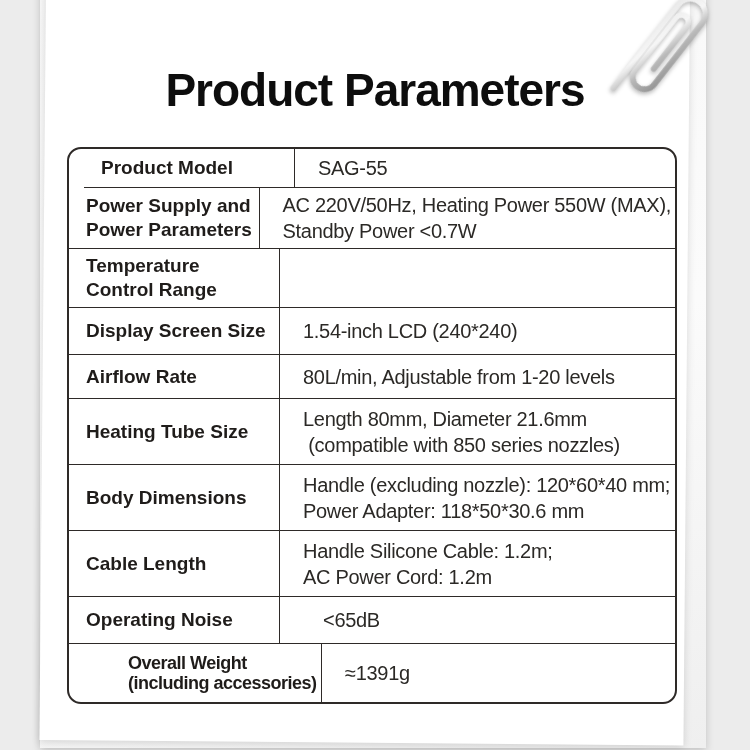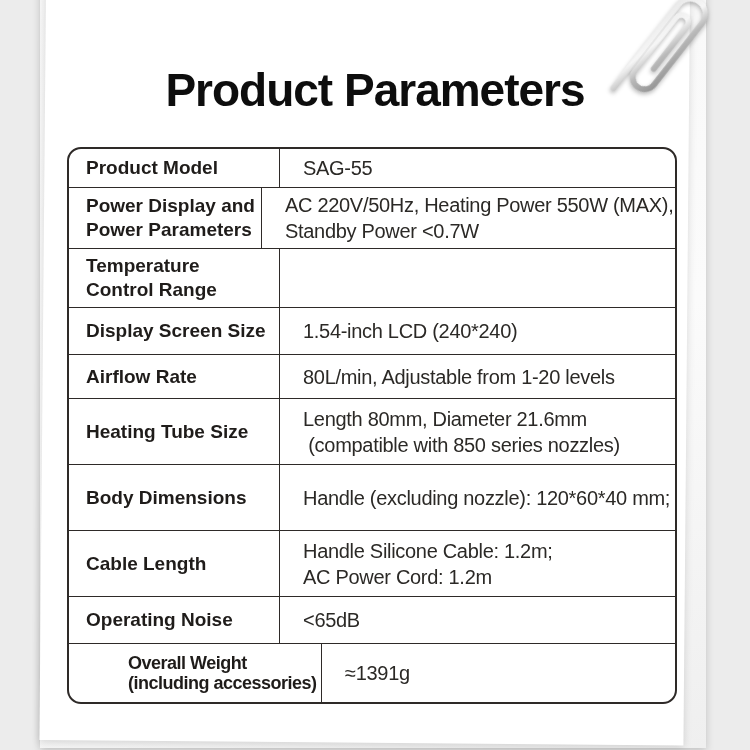--- a/index.html
+++ b/index.html
@@ -60,29 +60,29 @@
     display: flex;
     flex-direction: column;
     background: transparent;
   }
   .spec-row {
     display: flex;
     box-sizing: border-box;
     border-bottom: 1.5px solid var(--border, #2e2a28);
     flex: 0 0 auto;
   }
-  .spec-row:nth-child(1)  { height: 39px; }
+  .spec-row:nth-child(1)  { height: 39px; margin-left: 15px; }
   .spec-row:nth-child(2)  { height: 61px; }
   .spec-row:nth-child(3)  { height: 59px; }
   .spec-row:nth-child(4)  { height: 47px; }
   .spec-row:nth-child(5)  { height: 44px; }
   .spec-row:nth-child(6)  { height: 66px; }
   .spec-row:nth-child(7)  { height: 66px; }
   .spec-row:nth-child(8)  { height: 66px; }
-  .spec-row:nth-child(9)  { height: 47px; }
+  .spec-row:nth-child(9)  { height: 47px; gap: 20px; }
   .spec-row:nth-child(10) { flex: 1 1 auto; border-bottom: none; }
   .label-cell {
     box-sizing: border-box;
     width: 211px;
     border-right: 1.5px solid var(--border, #2e2a28);
     padding: 2px 6px 2px 17px;
     display: flex;
     flex-direction: column;
     justify-content: center;
     font-weight: bold;
@@ -131,21 +131,21 @@
         <div class="spec-row">
           <div class="label-cell">
             <div class="label-line">Product Model</div>
           </div>
           <div class="value-cell">
             <div class="value-line">SAG-55</div>
           </div>
         </div>
         <div class="spec-row">
           <div class="label-cell">
-            <div class="label-line">Power Display and</div>
+            <div class="label-line">Power Supply and</div>
             <div class="label-line">Power Parameters</div>
           </div>
           <div class="value-cell">
             <div class="value-line">AC 220V/50Hz, Heating Power 550W (MAX),</div>
             <div class="value-line">Standby Power &lt;0.7W</div>
           </div>
         </div>
         <div class="spec-row">
           <div class="label-cell">
             <div class="label-line">Temperature</div>
@@ -176,20 +176,21 @@
             <div class="value-line">Length 80mm, Diameter 21.6mm</div>
             <div class="value-line"> (compatible with 850 series nozzles)</div>
           </div>
         </div>
         <div class="spec-row">
           <div class="label-cell">
             <div class="label-line">Body Dimensions</div>
           </div>
           <div class="value-cell">
             <div class="value-line">Handle (excluding nozzle): 120*60*40 mm;</div>
+            <div class="value-line">Power Adapter: 118*50*30.6 mm</div>
           </div>
         </div>
         <div class="spec-row">
           <div class="label-cell">
             <div class="label-line">Cable Length</div>
           </div>
           <div class="value-cell">
             <div class="value-line">Handle Silicone Cable: 1.2m;</div>
             <div class="value-line">AC Power Cord: 1.2m</div>
           </div>

